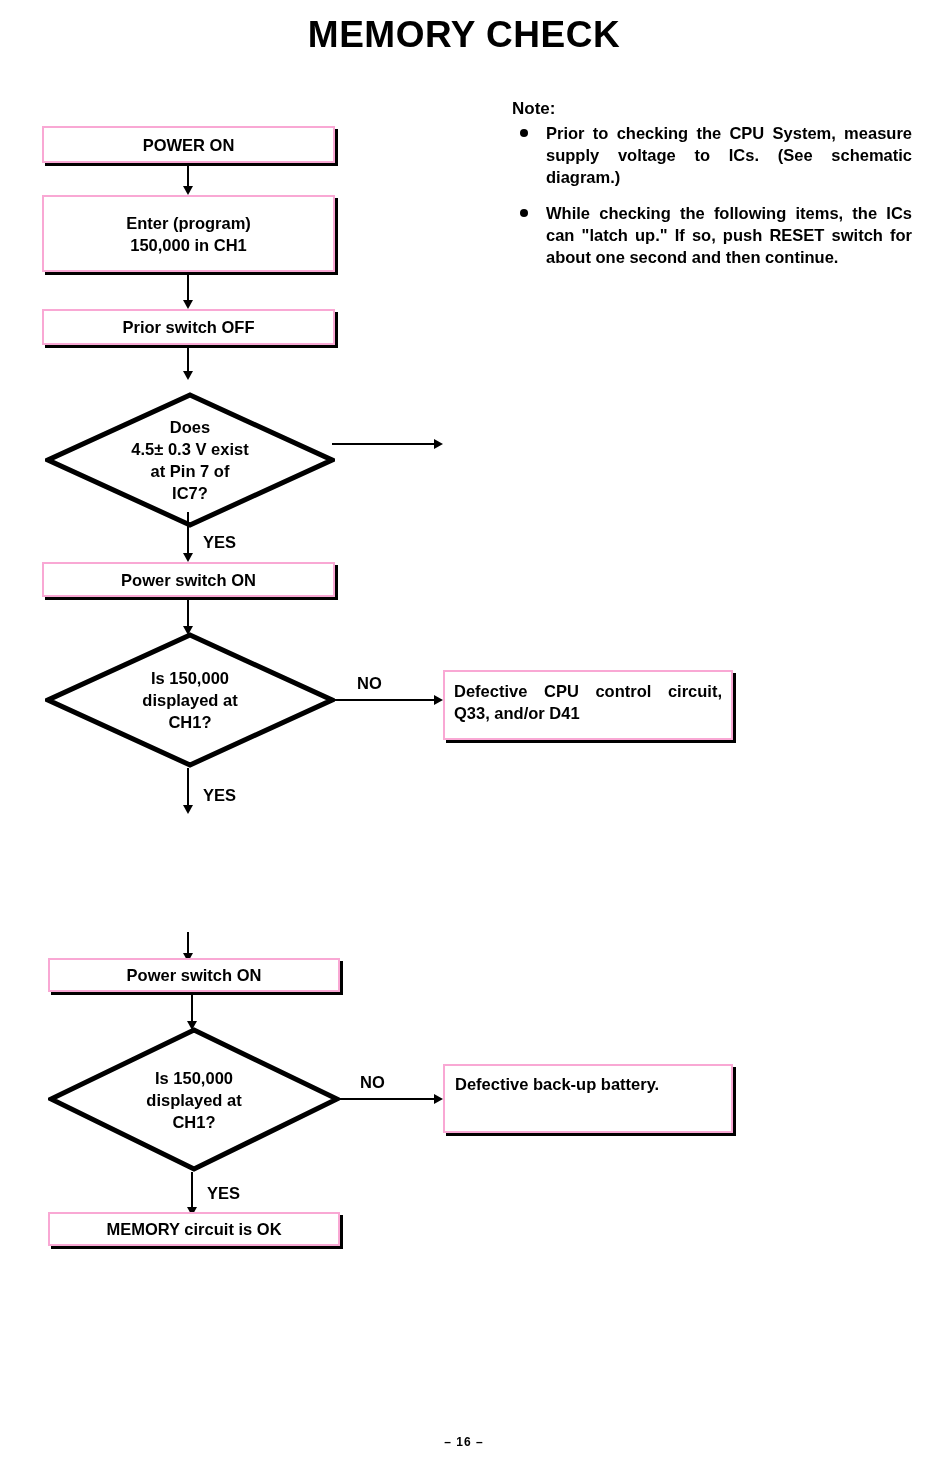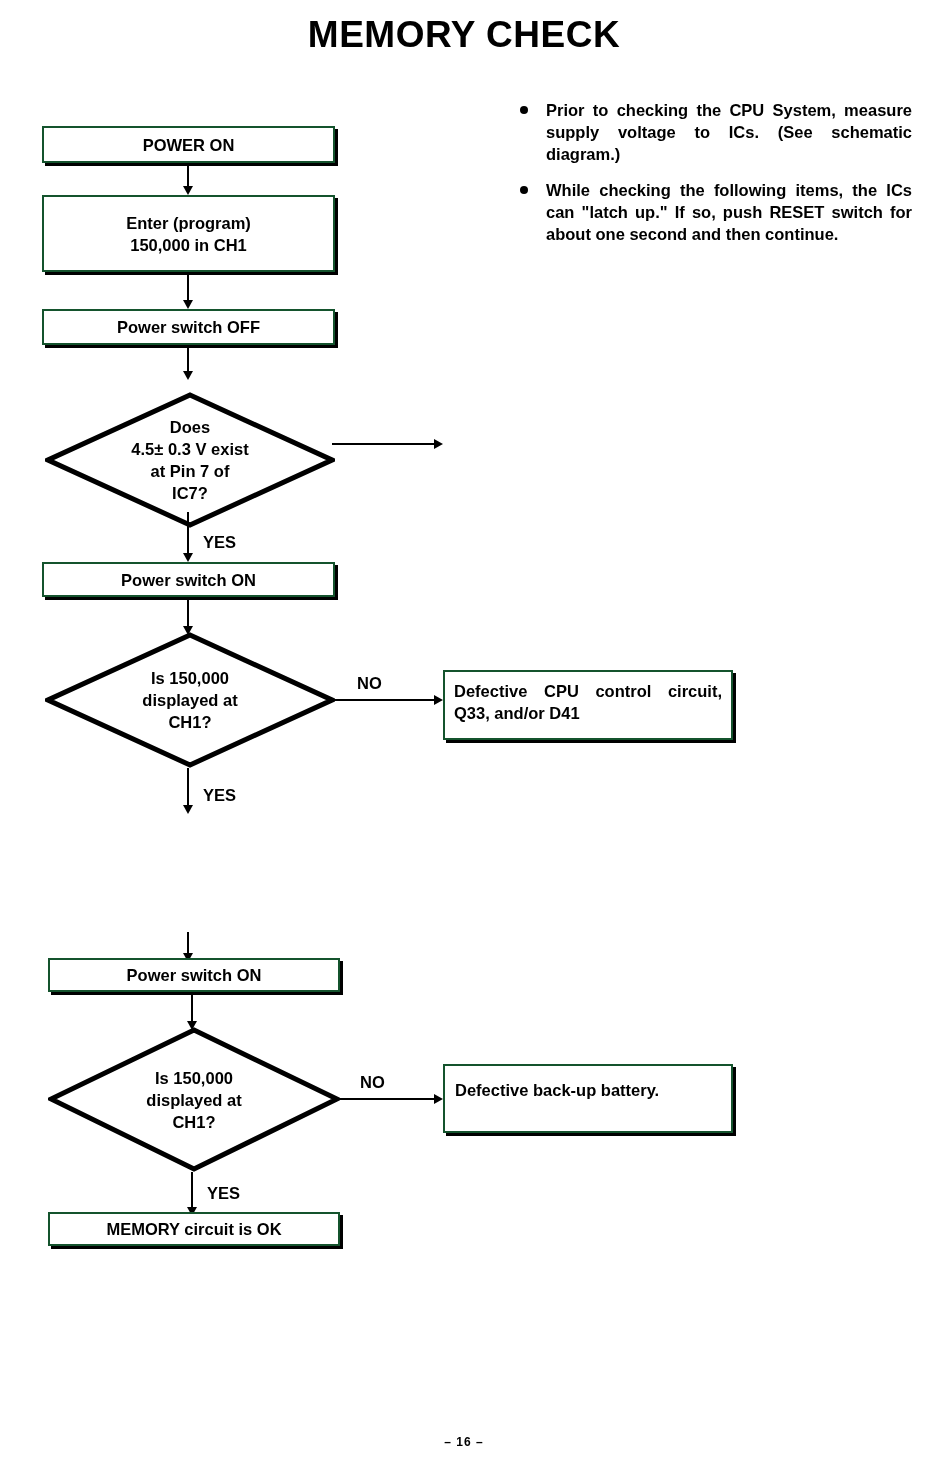--- a/index.html
+++ b/index.html
@@ -68,21 +68,21 @@
     height: 8px;
     border-radius: 50%;
     background: #000;
   }
 
   
   .fc-box {
     position: absolute;
     box-sizing: border-box;
     background: #ffffff;
-    border: 2px solid #14532d;
+    border: 2px solid #f9a8d4;
     box-shadow: 3px 3px 0 0 #000;
   }
   .fc-box .fc-text {
     font-size: 16.5px;
     line-height: 22px;
     font-weight: bold;
     white-space: pre-line;
   }
   .fc-box.center .fc-text {
     position: absolute;
@@ -170,20 +170,21 @@
   }
 </style>
 </head>
 <body>
 
 <div id="page">
 
   <div class="page-title">MEMORY CHECK</div>
 
   <div class="note-block">
+    <div class="note-heading">Note:</div>
     <div class="note-item">
       <span class="note-bullet"></span>
       <span>Prior to checking the CPU System, measure supply voltage to ICs. (See schematic diagram.)</span>
     </div>
     <div class="note-item">
       <span class="note-bullet"></span>
       <span>While checking the following items, the ICs can "latch up." If so, push RESET switch for about one second and then continue.</span>
     </div>
   </div>
 
@@ -196,21 +197,21 @@
 
   <div class="fc-box center" style="left:42px; top:195px; width:293px; height:77px;">
     <div class="fc-text">Enter (program)
 150,000 in CH1</div>
   </div>
 
   <div class="conn-v" style="left:187px; top:272px; height:28px;"></div>
   <div class="arrow-down" style="left:183px; top:300px;"></div>
 
   <div class="fc-box center" style="left:42px; top:309px; width:293px; height:36px;">
-    <div class="fc-text">Power switch OFF</div>
+    <div class="fc-text">Prior switch OFF</div>
   </div>
 
   <div class="conn-v" style="left:187px; top:345px; height:29px;"></div>
   <div class="arrow-down" style="left:183px; top:371px;"></div>
 
   <div class="fc-diamond" style="left:45px; top:392px; width:290px; height:136px;">
     <svg width="290" height="136" viewBox="0 0 290 136">
       <polygon points="145,3 287,68 145,133 3,68" fill="#ffffff" stroke="#000000" stroke-width="5"></polygon>
     </svg>
     <div class="fc-text">Does
@@ -273,21 +274,21 @@
     <div class="fc-text">Is 150,000
 displayed at
 CH1?</div>
   </div>
 
   <div class="conn-h" style="left:337px; top:1098px; width:98px;"></div>
   <div class="arrow-right" style="left:434px; top:1094px;"></div>
   <div class="branch-label" style="left:360px; top:1072px;">NO</div>
 
   <div class="fc-box center top-align" style="left:443px; top:1064px; width:290px; height:69px;">
-    <div class="fc-text" style="text-align:left; left:10px; right:10px;margin-top:6px;">Defective back-up battery.</div>
+    <div class="fc-text" style="text-align:left; left:10px; right:10px;">Defective back-up battery.</div>
   </div>
 
   <div class="conn-v" style="left:191px; top:1172px; height:38px;"></div>
   <div class="arrow-down" style="left:187px; top:1207px;"></div>
   <div class="branch-label" style="left:207px; top:1183px;">YES</div>
 
   <div class="fc-box center" style="left:48px; top:1212px; width:292px; height:34px;">
     <div class="fc-text">MEMORY circuit is OK</div>
   </div>
 

